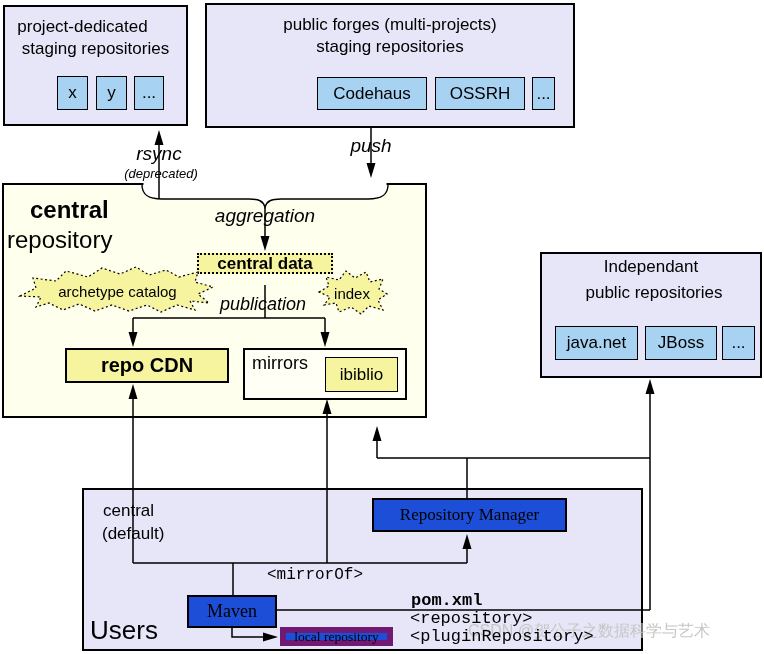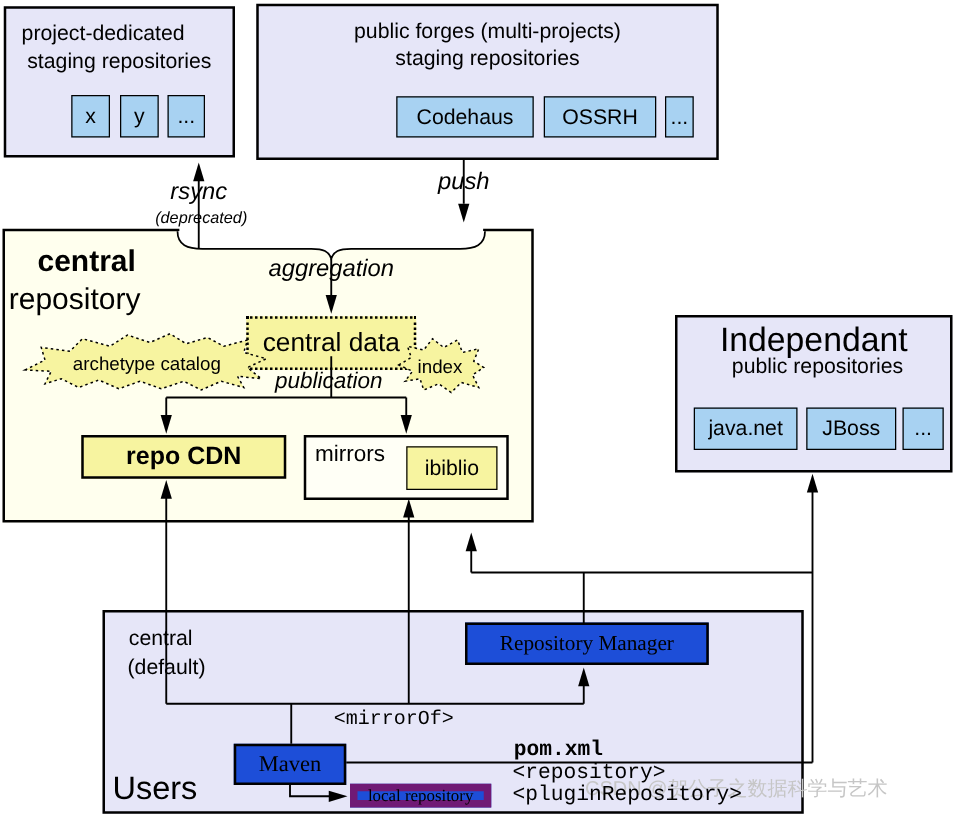--- a/index.html
+++ b/index.html
@@ -30,21 +30,21 @@
   <div class="box ivory" style="left:2px;top:183px;width:425px;height:235px;"></div>
   <div class="box lav" style="left:540px;top:252px;width:222px;height:126px;"></div>
   <div class="box lav" style="left:82px;top:488px;width:561px;height:163px;"></div>
 
   <div class="box yellow cflex" style="left:65px;top:348px;width:164px;height:35px;font-size:20px;font-weight:bold;">repo CDN</div>
 
   <div class="box" style="left:243px;top:348px;width:164px;height:52px;background:var(--mirrors_bg);"></div>
   <div class="label" style="left:252px;top:353px;font-size:18px;">mirrors</div>
   <div class="abs yellow cflex" style="left:325px;top:357px;width:73px;height:35px;border:1px solid #000;font-size:17px;">ibiblio</div>
 
-  <div class="abs yellow cflex" style="left:197px;top:253px;width:136px;height:43px;border:2px dotted #000;font-size:21px;font-weight:400;">central data</div>
+  <div class="abs yellow cflex" style="left:197px;top:253px;width:136px;height:21px;border:2px dotted #000;font-size:17px;font-weight:700;">central data</div>
 
   <div class="box white cflex" style="left:372px;top:498px;width:195px;height:34px;font-size:17px;">Repository Manager</div>
   <div class="box white cflex" style="left:187px;top:595px;width:90px;height:33px;font-size:18px;">Maven</div>
   <div class="abs white cflex" style="left:280px;top:627px;width:113px;height:19px;border:6px solid #701a75;font-size:13.5px;">local repository</div>
 
   <div class="blueitem" style="left:57px;top:76px;width:31px;height:34px;">x</div>
   <div class="blueitem" style="left:96px;top:76px;width:31px;height:34px;">y</div>
   <div class="blueitem" style="left:134px;top:76px;width:30px;height:34px;">...</div>
 
   <div class="blueitem" style="left:317px;top:77px;width:110px;height:33px;">Codehaus</div>
@@ -93,21 +93,21 @@
 
   <div class="label ctr" style="left:3px;top:17px;width:159px;font-size:17px;">project-dedicated</div>
   <div class="label ctr" style="left:3px;top:39px;width:185px;font-size:17px;">staging repositories</div>
 
   <div class="label ctr" style="left:205px;top:15px;width:370px;font-size:17px;">public forges (multi-projects)</div>
   <div class="label ctr" style="left:205px;top:37px;width:370px;font-size:17px;">staging repositories</div>
 
   <div class="label" style="left:30px;top:196px;font-size:24px;font-weight:bold;">central</div>
   <div class="label" style="left:7px;top:226px;font-size:24px;">repository</div>
 
-  <div class="label ctr" style="left:540px;top:257px;width:222px;font-size:27px;">Independant</div>
+  <div class="label ctr" style="left:540px;top:257px;width:222px;font-size:17px;">Independant</div>
   <div class="label ctr" style="left:540px;top:283px;width:228px;font-size:17px;">public repositories</div>
 
   <div class="label ctr it" style="left:109px;top:143px;width:100px;font-size:19px;">rsync</div>
   <div class="label ctr it" style="left:101px;top:166px;width:120px;font-size:13px;">(deprecated)</div>
   <div class="label ctr it" style="left:321px;top:135px;width:100px;font-size:19px;">push</div>
   <div class="label ctr it" style="left:200px;top:205px;width:130px;font-size:19px;">aggregation</div>
   <div class="label ctr it" style="left:198px;top:294px;width:130px;font-size:18px;">publication</div>
 
   <div class="label ctr" style="left:20px;top:283px;width:195px;font-size:15px;">archetype catalog</div>
   <div class="label ctr" style="left:318px;top:285px;width:68px;font-size:15px;">index</div>

